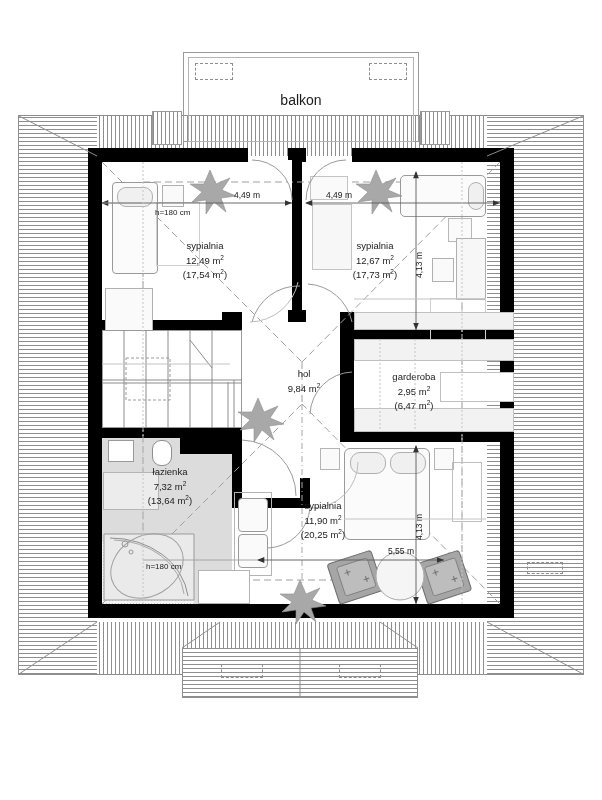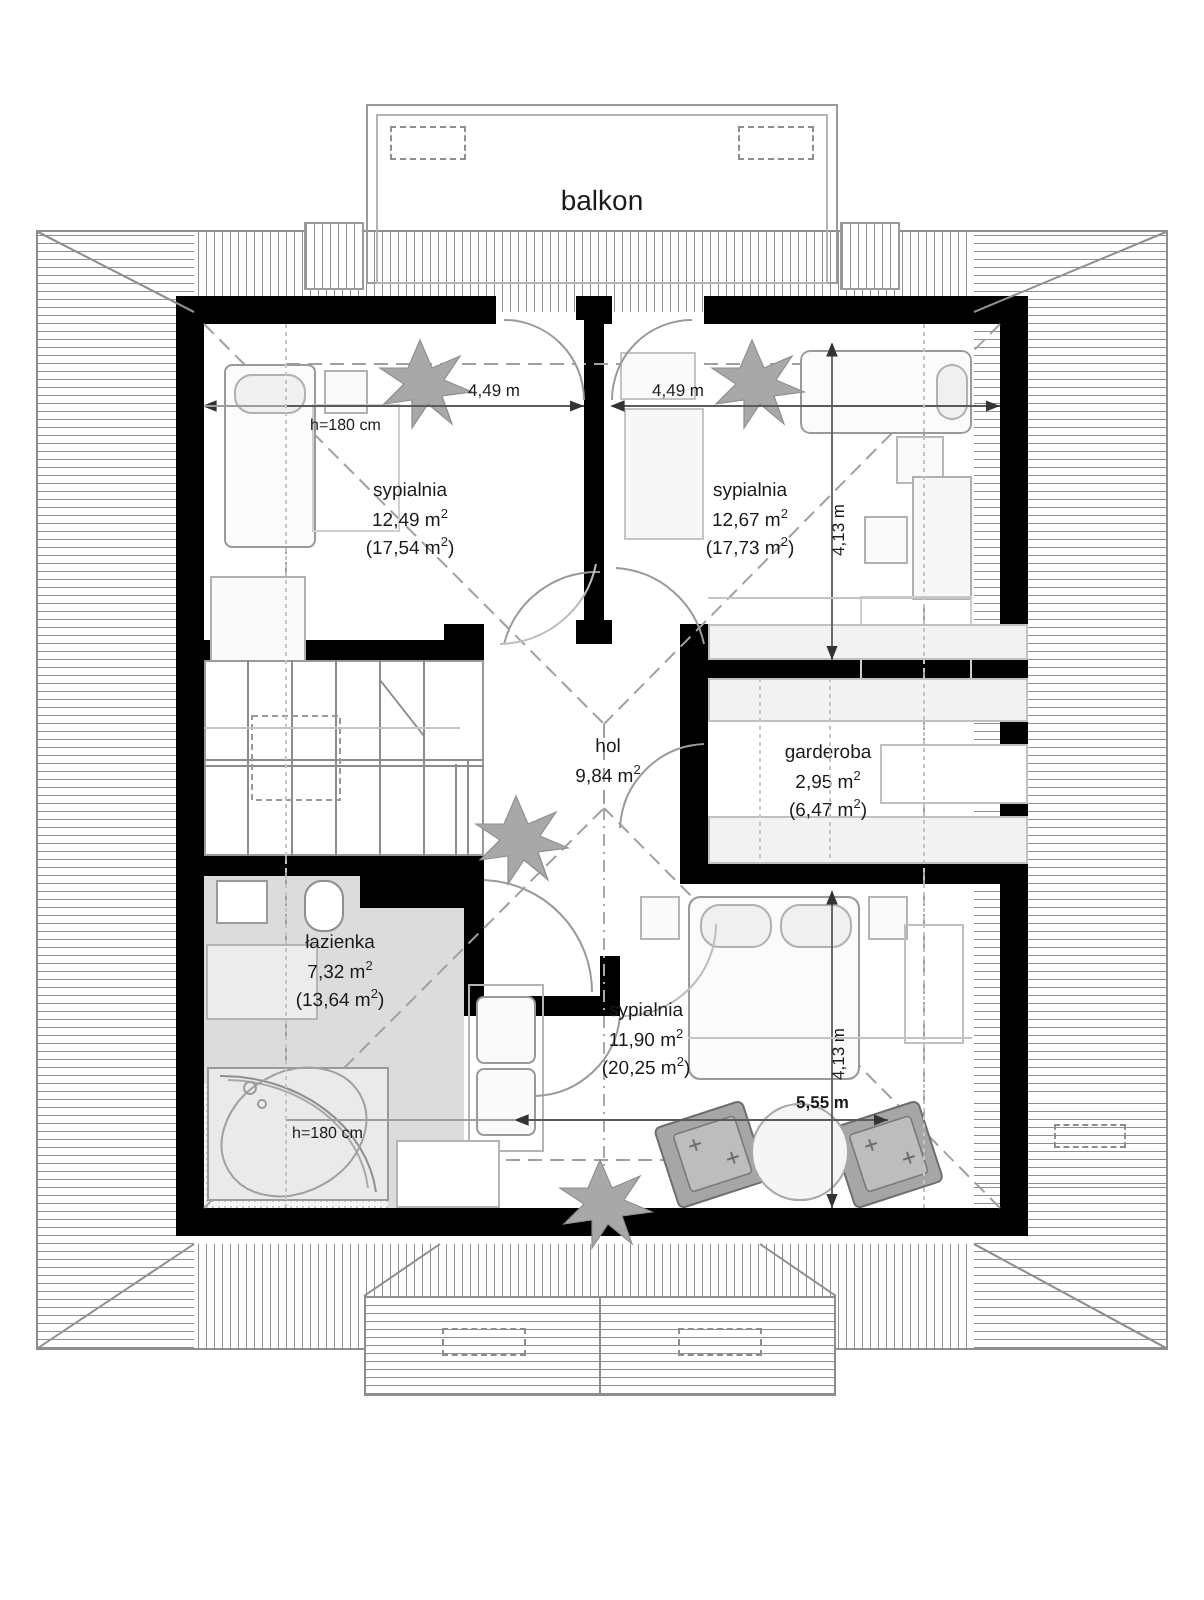--- a/index.html
+++ b/index.html
@@ -264,21 +264,21 @@
 
       <line x1="102" y1="203" x2="143" y2="203" stroke="#9e9e9e"></line>
       <line x1="143" y1="560" x2="258" y2="560" stroke="#9e9e9e"></line>
     </g>
   </svg>
 
   <div class="dim" style="left:234px;top:190px;">4,49 m</div>
   <div class="dim" style="left:326px;top:190px;">4,49 m</div>
   <div class="dimv" style="left:414px;top:278px;">4,13 m</div>
   <div class="dimv" style="left:414px;top:540px;">4,13 m</div>
-  <div class="dim" style="left:398px;top:546px;font-weight:bold;">5,55 m</div>
+  <div class="dim" style="left:388px;top:546px;">5,55 m</div>
 
   <div class="hnote" style="left:155px;top:208px;">h=180 cm</div>
   <div class="hnote" style="left:146px;top:562px;">h=180 cm</div>
 
   <div class="lbl" style="left:150px;top:240px;width:110px;">
     <span class="nm">sypialnia</span>
     <span class="ar"><span>12,49 m</span><sup>2</sup></span>
     <span class="ar2"><span>(17,54 m</span><sup>2</sup>)</span>
   </div>
 

